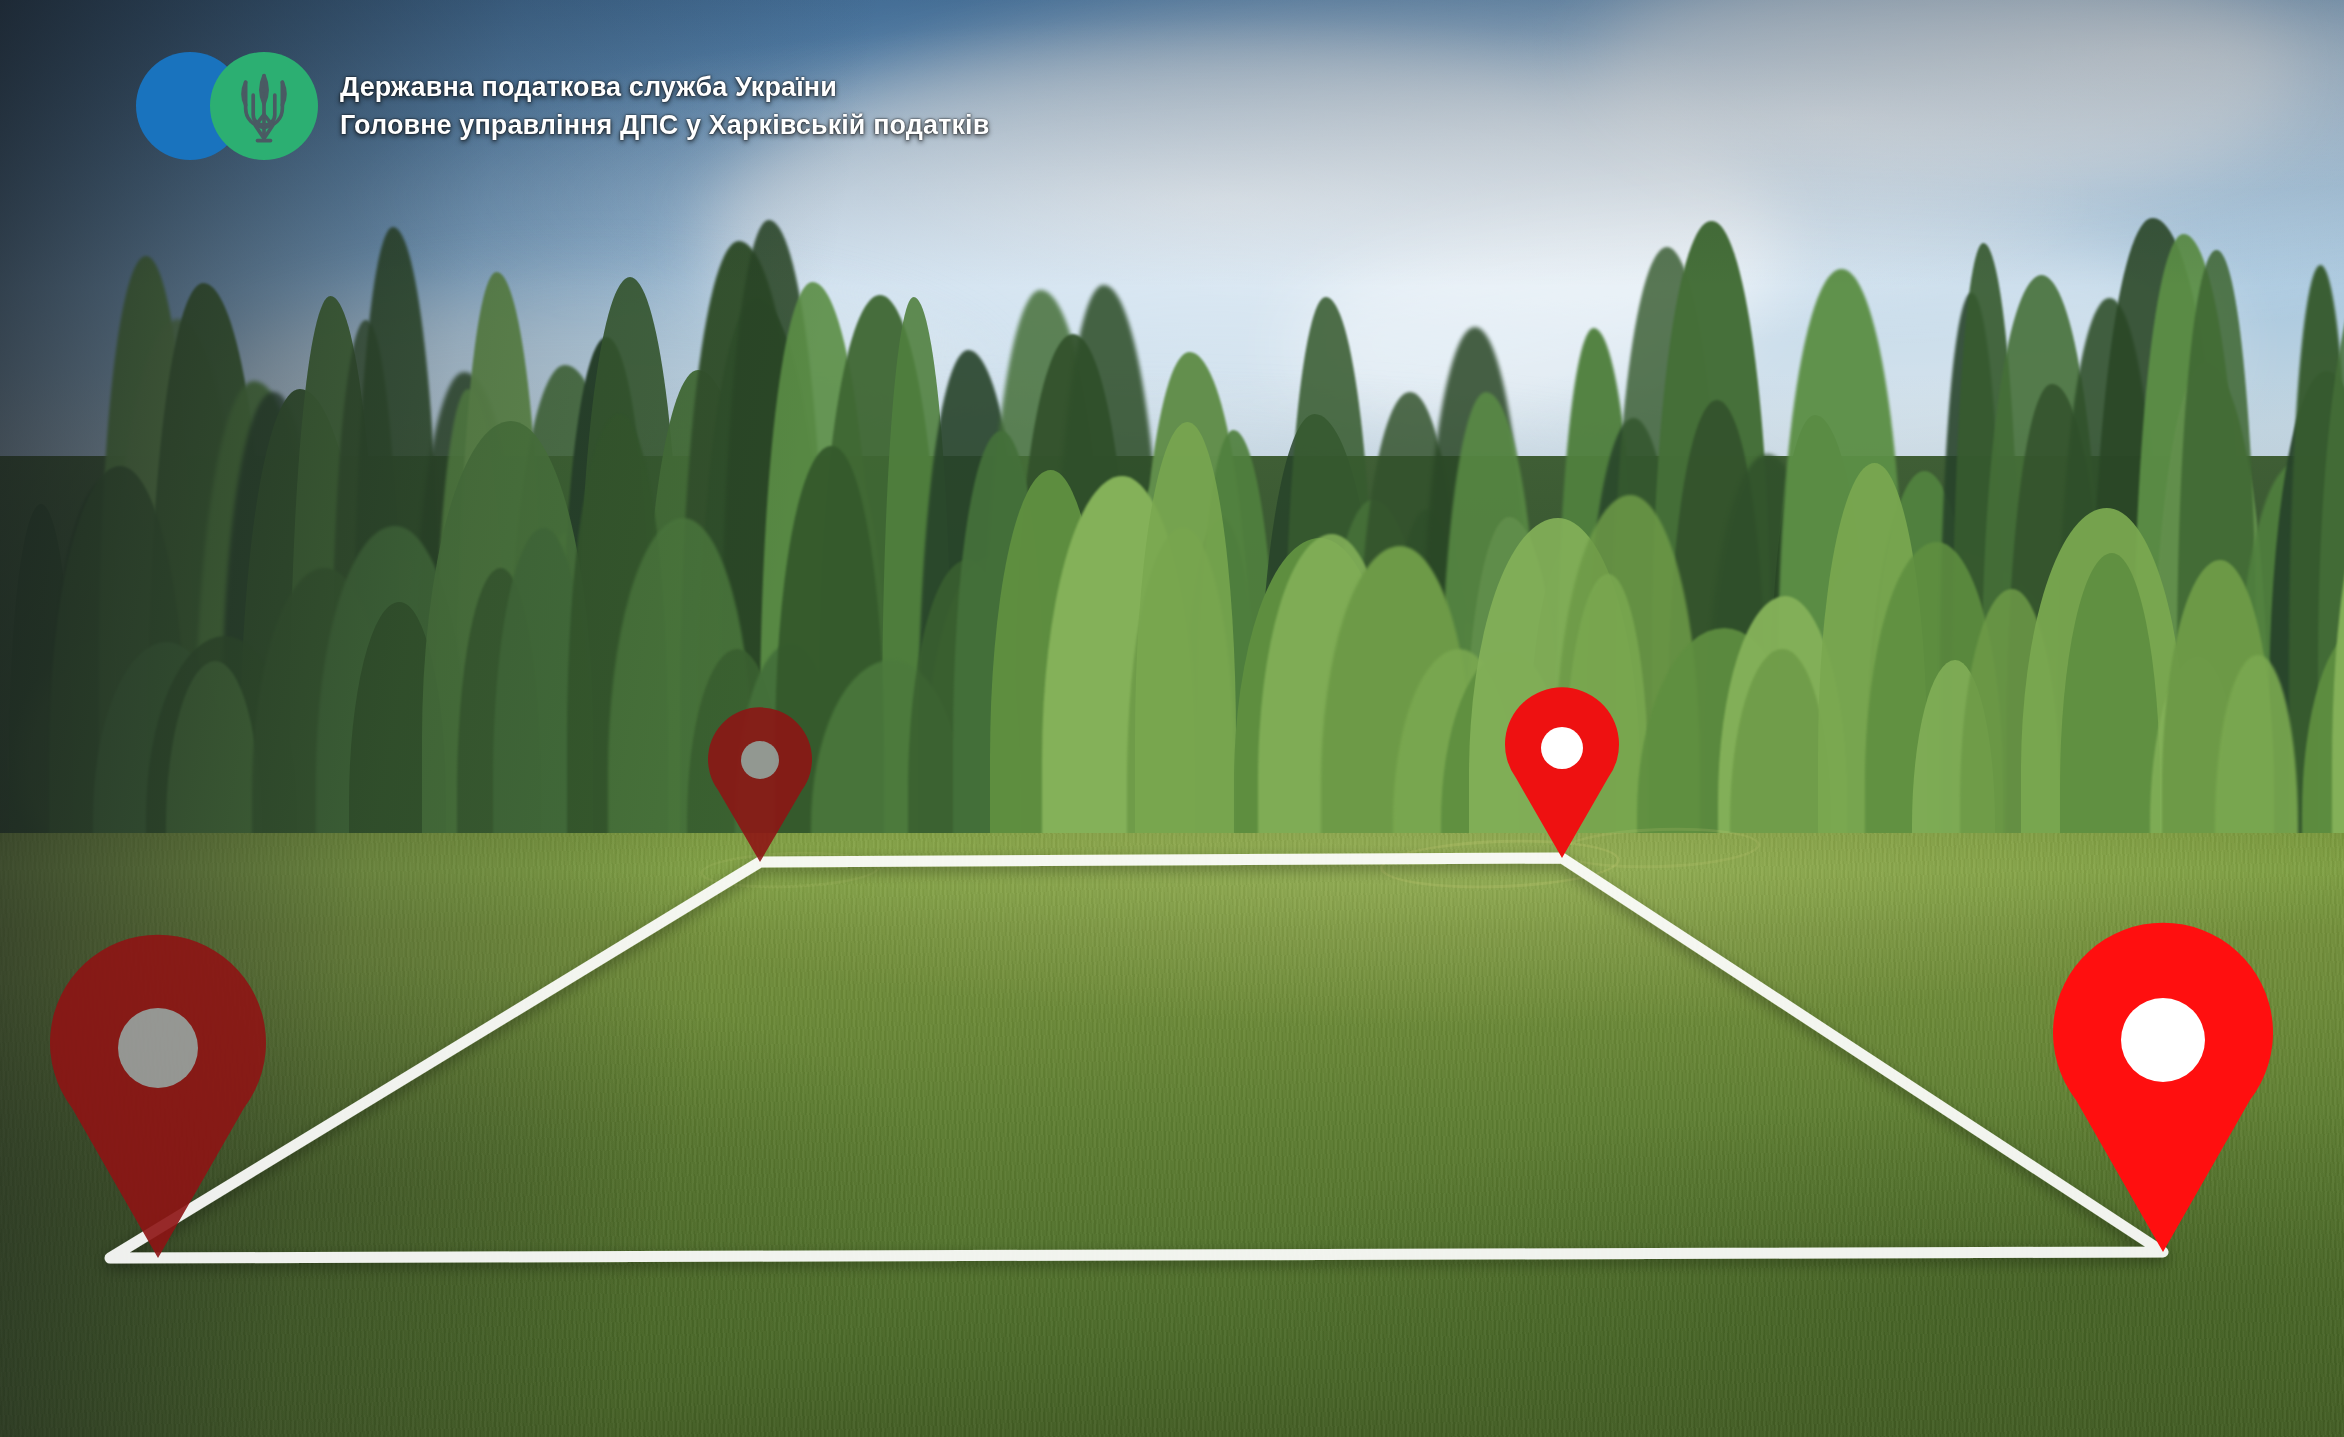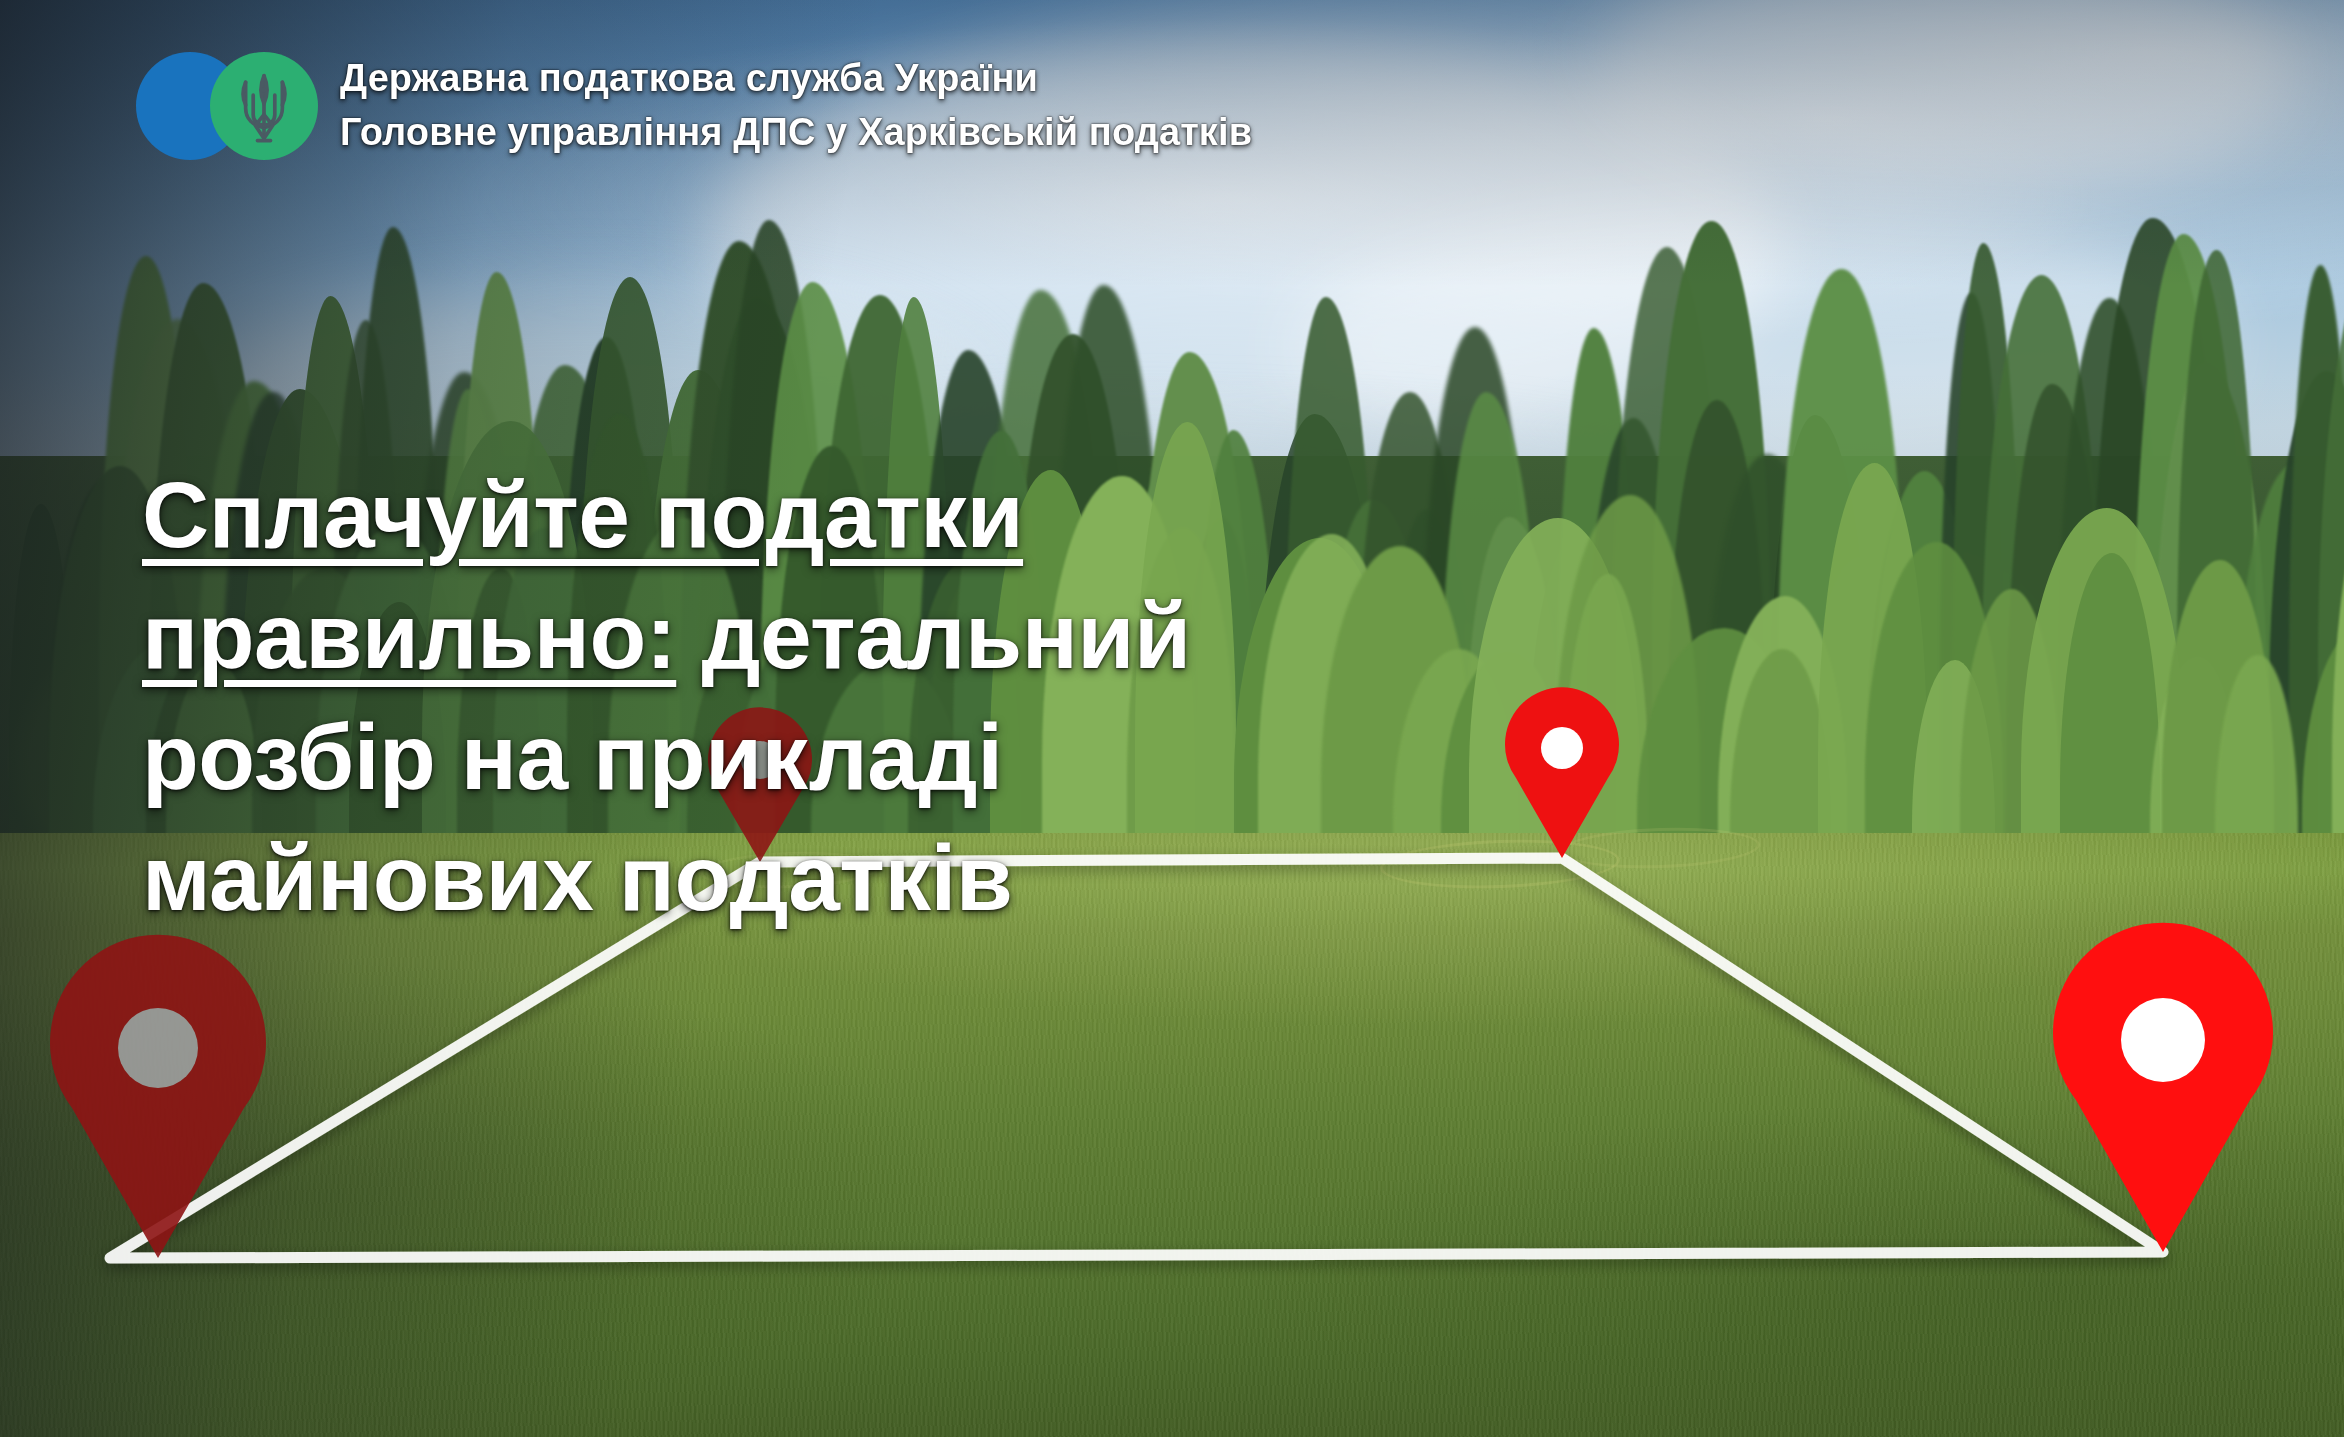--- a/index.html
+++ b/index.html
@@ -120,21 +120,21 @@
   .circle.blue  { left:0;    background:#1973be; }
   .circle.green { left:74px; background:#2caf72; }
   .tryzub { position:absolute; left:74px; top:0; width:108px; height:108px; }
 
   .brand-text {
     margin-left:22px;
     color:#fff;
     text-shadow:0 2px 5px rgba(0,0,0,.75), 0 0 2px rgba(0,0,0,.9);
     letter-spacing:.1px;
   }
-  .brand-line { font-size:38px; font-weight:700; line-height:1.42; white-space:nowrap; }
+  .brand-line { font-size:27px; font-weight:700; line-height:1.42; white-space:nowrap; }
 
   
   .headline {
     position:absolute; left:142px; top:455px;
     width:1420px;
     color:#fff;
     font-size:93px;
     font-weight:700;
     line-height:1.30;
     letter-spacing:-0.5px;
@@ -349,24 +349,14 @@
         </g>
       </svg>
     </div>
 
     <div class="brand-text">
       <div class="brand-line">Державна податкова служба України</div>
       <div class="brand-line">Головне управління ДПС у Харківській податків</div>
     </div>
   </div>
 
-  <div class="headline">
-    <span class="ln">
-      <span class="u">Сплачуйте податки</span>
-    </span>
-    <span class="ln">
-      <span class="u">правильно:</span><span> детальний</span>
-    </span>
-    <span class="ln">розбір на прикладі</span>
-    <span class="ln">майнових податків</span>
-  </div>
 
 </div>
 
 </body></html>

